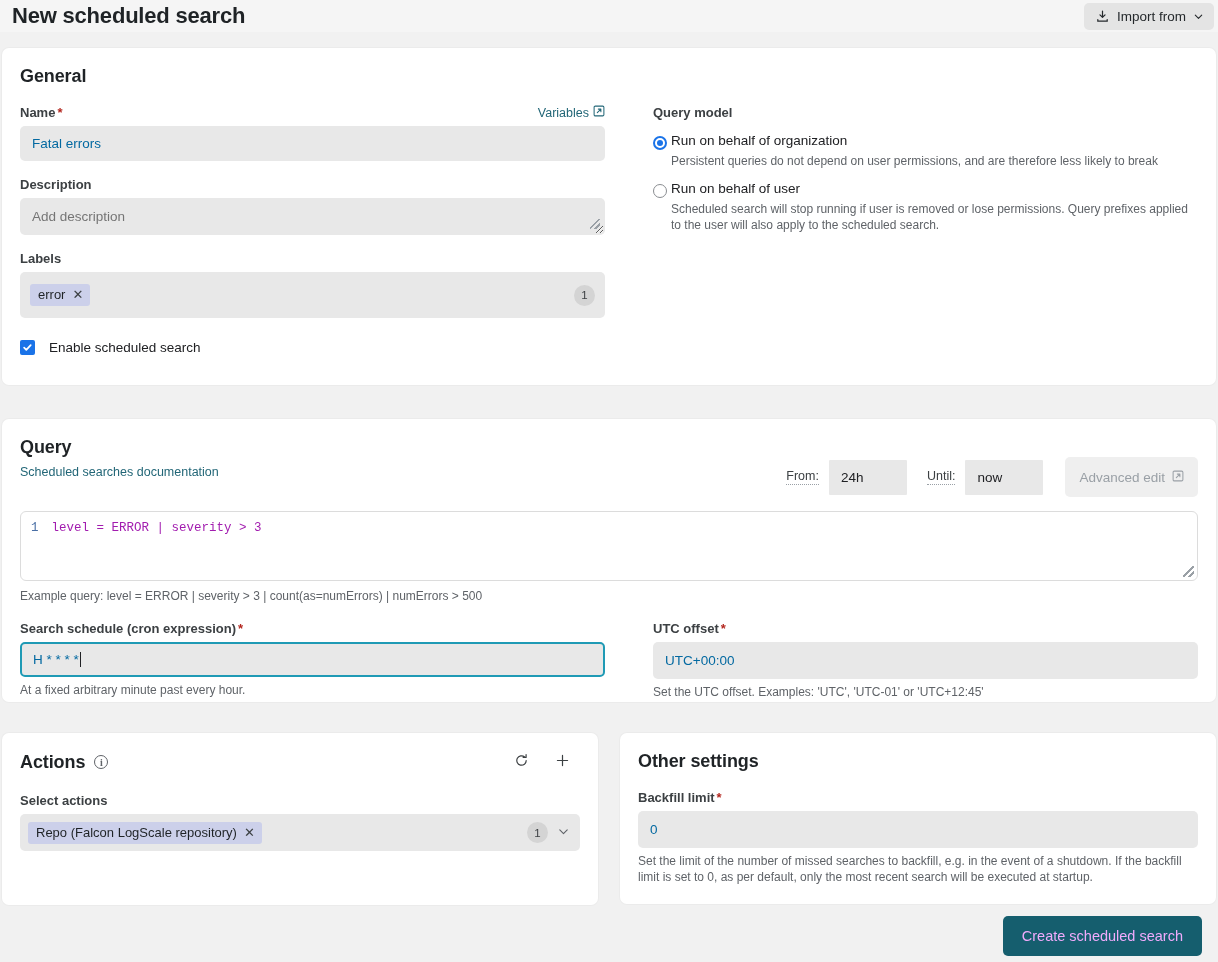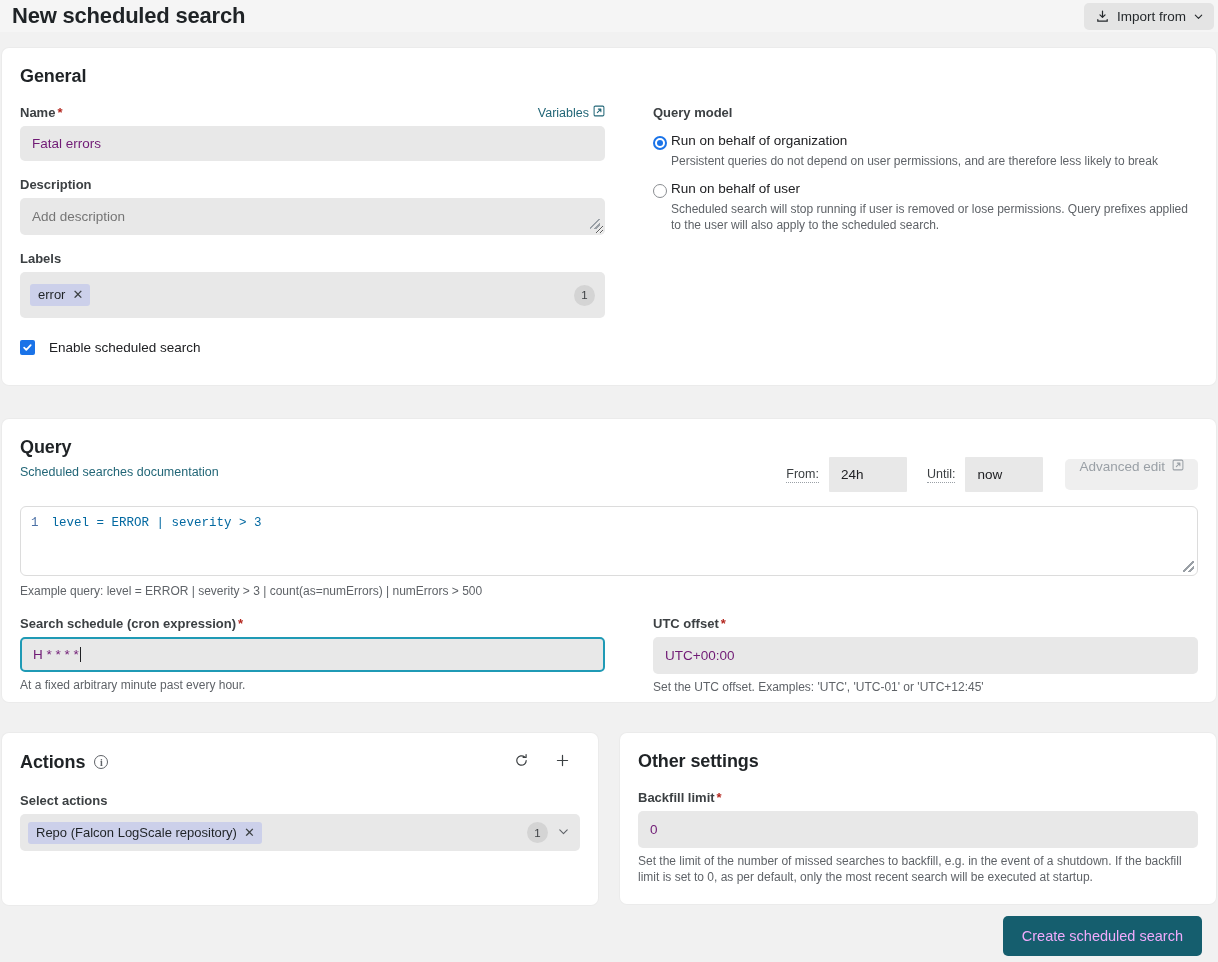--- a/index.html
+++ b/index.html
@@ -88,21 +88,21 @@
     text-decoration: none; cursor: pointer;
   }
 
   .input {
     width: 100%;
     background: #e8e8e8;
     border: 1px solid transparent;
     border-radius: 5px;
     font-size: 13.5px;
     font-family: inherit;
-    color: #701a75;
+    color: #0369a1;
     padding: 9px 11px;
     height: 35px;
     display: flex; align-items: center;
   }
   .input.tall { height: 37px; }
   textarea.input {
     height: 37px; resize: vertical; display: block;
     line-height: 19px; padding-top: 8px; color: #5f6368;
   }
   .input.focused {
@@ -177,39 +177,39 @@
   }
   .time-pill {
     background: #e8e8e8; border-radius: 1px;
     height: 35px; min-width: 78px;
     display: flex; align-items: center;
     padding: 0 12px; font-size: 13.5px; color: #202124;
     cursor: pointer;
   }
   .adv-btn {
     background: #efefef; border: none; border-radius: 5px;
-    height: 31px; padding: 0 14px; margin-left: 12px;
+    height: 40px; padding: 0 14px; margin-left: 12px;
     font-size: 13.5px; color: #9aa0a6; font-family: inherit;
-    display: flex; align-items: flex-start; gap: 7px; cursor: default;
+    display: flex; align-items: center; gap: 7px; cursor: default;
   }
 
   
   .editor {
     margin-top: 14px;
     border: 1px solid #dcdcdc;
     border-radius: 6px;
     height: 70px;
     background: #fff;
     position: relative;
     padding: 9px 10px;
     overflow: hidden;
   }
   .editor-line { display: flex; gap: 13px; font-family: "Liberation Mono", monospace; font-size: 12.5px; }
   .gutter { color: #4a6fa5; }
-  .code { color: #0369a1; white-space: pre; }
+  .code { color: #a21caf; white-space: pre; }
   .grip {
     position: absolute; right: 3px; bottom: 3px;
     width: 11px; height: 11px;
     background:
       linear-gradient(135deg, transparent 0 42%, #9aa0a6 42% 55%, transparent 55% 100%),
       linear-gradient(135deg, transparent 0 70%, #9aa0a6 70% 83%, transparent 83% 100%);
   }
   .ta-grip {
     position: absolute; right: 3px; bottom: 3px;
     width: 10px; height: 10px;

